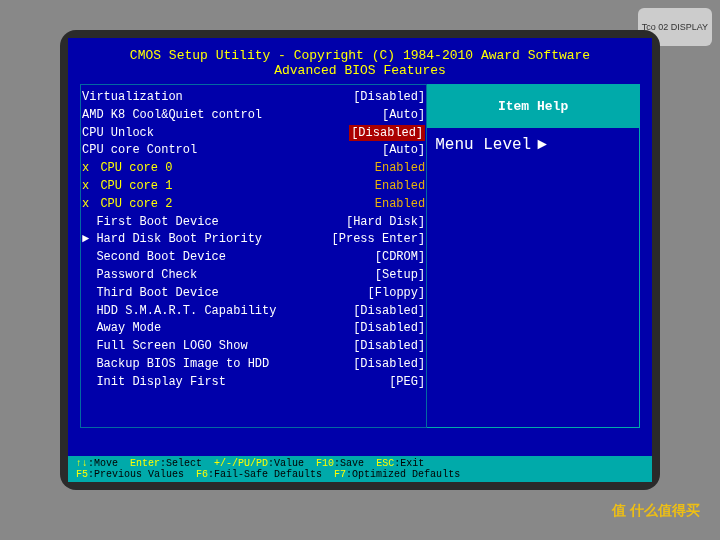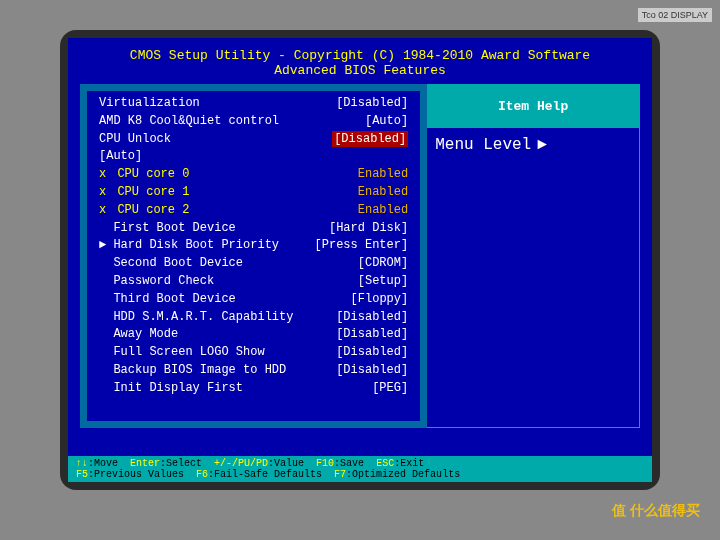--- a/index.html
+++ b/index.html
@@ -53,22 +53,22 @@
     }
 
     .tco-badge {
       position: absolute;
       top: 8px;
       right: 8px;
       background: #ccc;
       color: #333;
       font-size: 9px;
       font-family: Arial, sans-serif;
-      padding: 2px 4px;
-      border-radius: 0;
+      padding: 14px 4px;
+      border-radius: 6px;
     }
 
     .watermark {
       position: absolute;
       bottom: 20px;
       right: 20px;
       color: rgba(255,200,0,0.85);
       font-size: 14px;
       font-family: Arial, sans-serif;
       font-weight: bold;
@@ -92,22 +92,22 @@
 
     .main-layout {
       display: flex;
       gap: 0;
       margin-top: 4px;
       height: calc(100% - 80px);
     }
 
     .left-panel {
       flex: 0 0 62%;
-      border: 7px solid #0369a1;
-      padding: 4px 12px;
+      border: 1px solid #0369a1;
+      padding: 4px 1px;
       background: #0000aa;
     }
 
     .right-panel {
       flex: 0 0 38%;
       border: 1px solid #00aaaa;
       border-left: none;
       padding: 4px 8px;
       background: #0000aa;
     }
@@ -204,20 +204,21 @@
             <span class="item-label">AMD K8 Cool&amp;Quiet control</span>
             <span class="item-value">[Auto]</span>
           </div>
 
           <div class="menu-item">
             <span class="item-label">CPU Unlock</span>
             <span class="item-value selected-red">[Disabled]</span>
           </div>
 
           <div class="menu-item">
+            <span class="item-label">CPU core Control</span>
             <span class="item-value">[Auto]</span>
           </div>
 
           <div class="menu-item">
             <span class="item-label yellow"><span class="x-marker">x</span> CPU core 0</span>
             <span class="item-value cyan">Enabled</span>
           </div>
 
           <div class="menu-item">
             <span class="item-label yellow"><span class="x-marker">x</span> CPU core 1</span>

